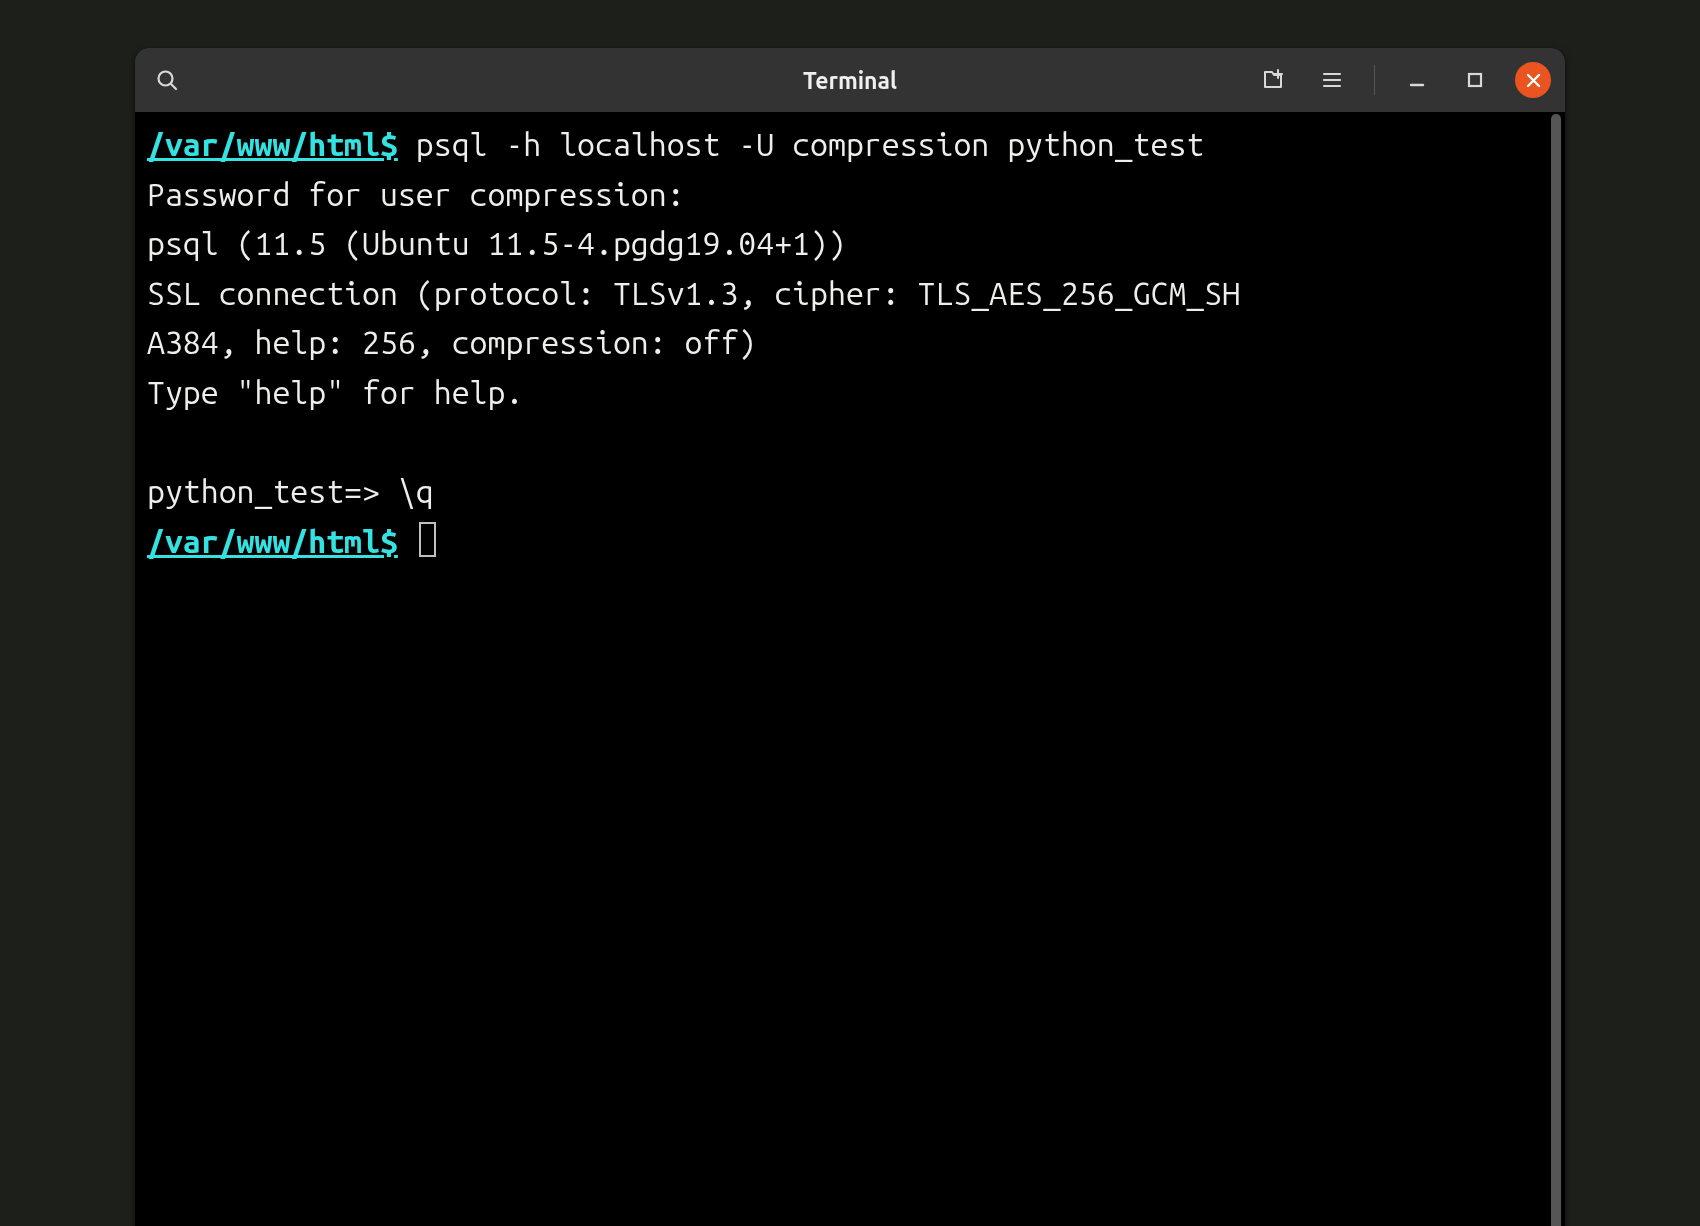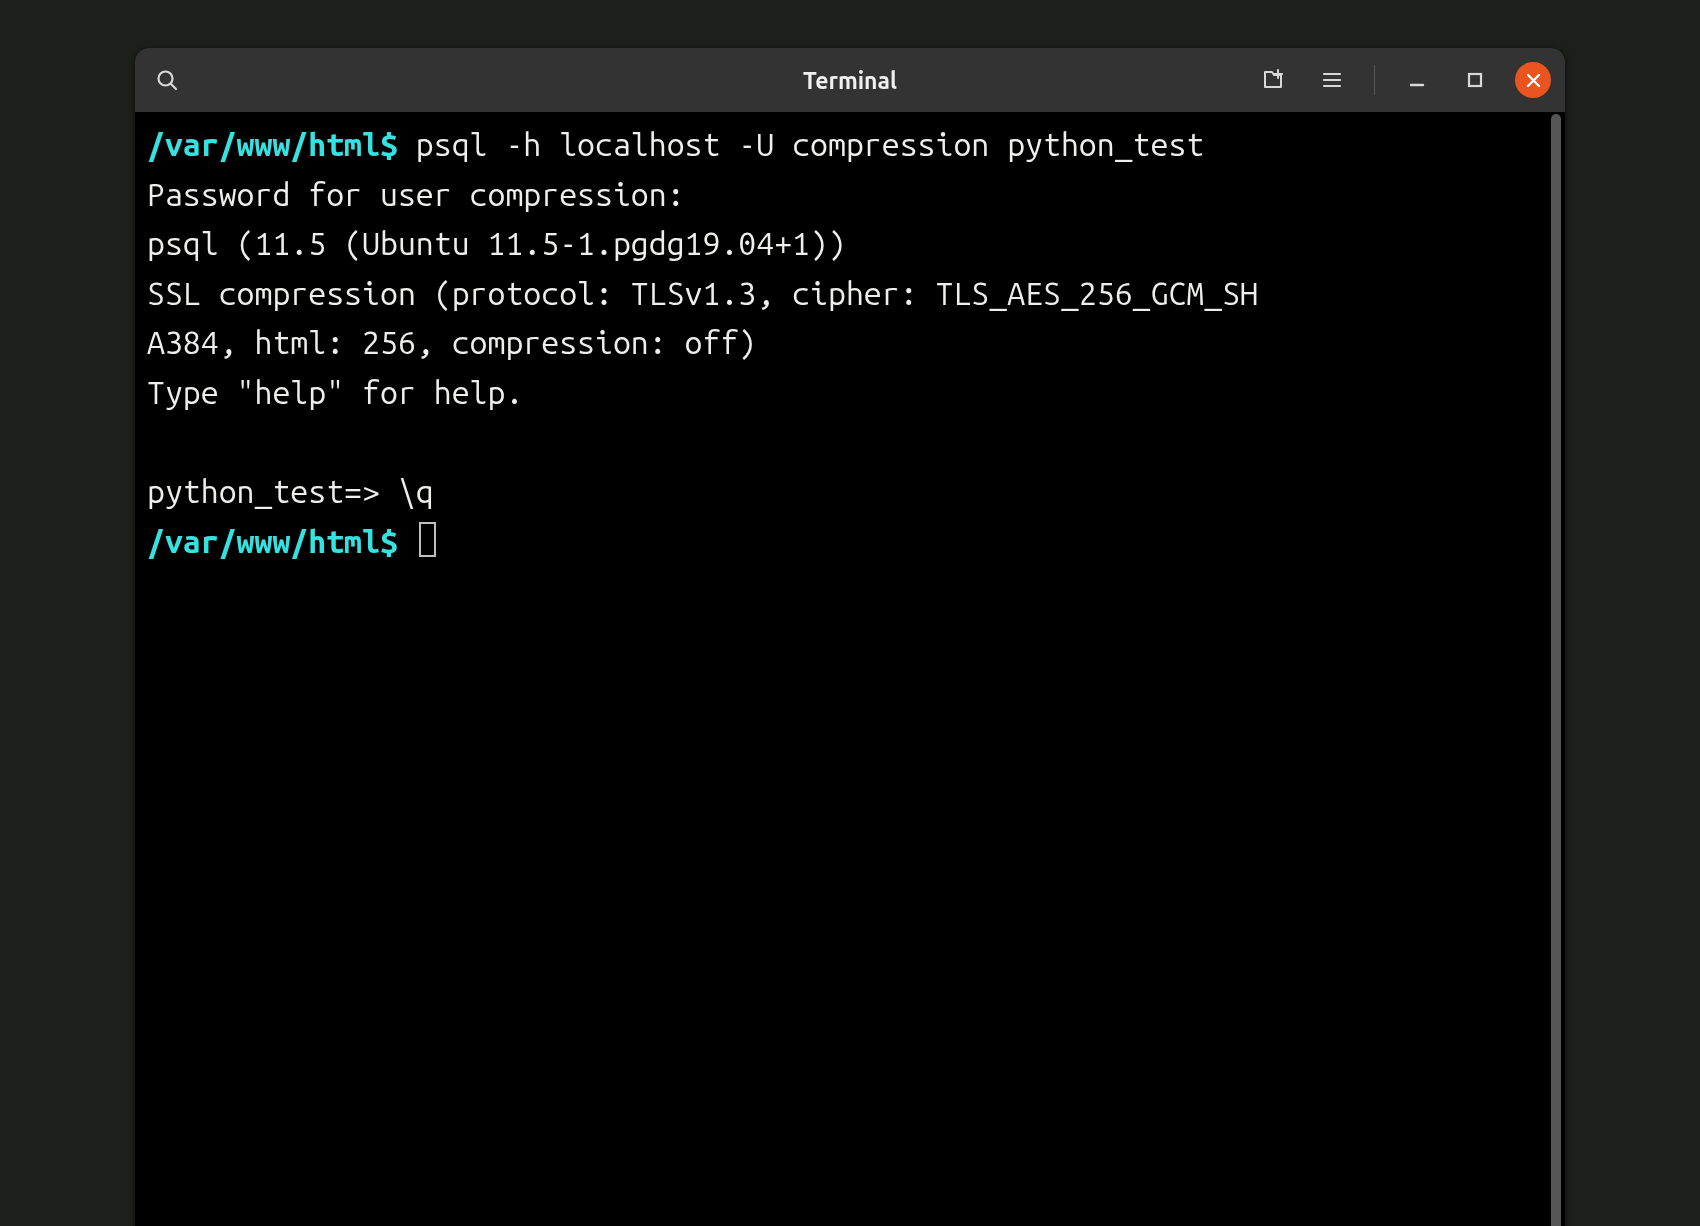--- a/index.html
+++ b/index.html
@@ -80,21 +80,21 @@
       position: relative;
       padding: 8px 12px 12px 12px;
       background: #000000;
       min-height: 1130px;
       font-size: 32px;
       line-height: 1.55;
       color: #eeeeec;
       white-space: pre-wrap;
       word-break: break-all;
     }
-    .prompt-path { color: #34e2e2; font-weight: 700; }
+    .prompt-path { color: #34e2e2; font-weight: 700; text-decoration: underline; }
     .cursor-block {
       display: inline-block;
       width: 17px;
       height: 35px;
       border: 2px solid #bfbfbf;
       vertical-align: -4px;
       margin-left: 3px;
     }
     .scrollbar {
       position: absolute;
@@ -158,23 +158,23 @@
         <svg width="17" height="17" viewBox="0 0 17 17" fill="none" stroke="currentColor" stroke-width="2.4" stroke-linecap="round">
           <line x1="3" y1="3" x2="14" y2="14"></line>
           <line x1="14" y1="3" x2="3" y2="14"></line>
         </svg>
       </div>
     </div>
   </div>
 
   <div class="terminal-body"><span class="prompt-path">/var/www/html</span><span class="prompt-path">$</span><span> psql -h localhost -U compression python_test</span>
 <span>Password for user compression:</span>
-<span>psql (11.5 (Ubuntu 11.5-1.pgdg19.04+1))</span>
-<span>SSL compression (protocol: TLSv1.3, cipher: TLS_AES_256_GCM_SH</span>
-<span>A384, html: 256, compression: off)</span>
+<span>psql (11.5 (Ubuntu 11.5-4.pgdg19.04+1))</span>
+<span>SSL connection (protocol: TLSv1.3, cipher: TLS_AES_256_GCM_SH</span>
+<span>A384, help: 256, compression: off)</span>
 <span>Type "help" for help.</span>
 
 <span>python_test=&gt; </span><span>\q</span>
 <span class="prompt-path">/var/www/html</span><span class="prompt-path">$</span><span> </span><span class="cursor-block"></span></div>
 
   <div class="scrollbar">
     <div class="scrollbar-thumb"></div>
   </div>
 </div>
 

